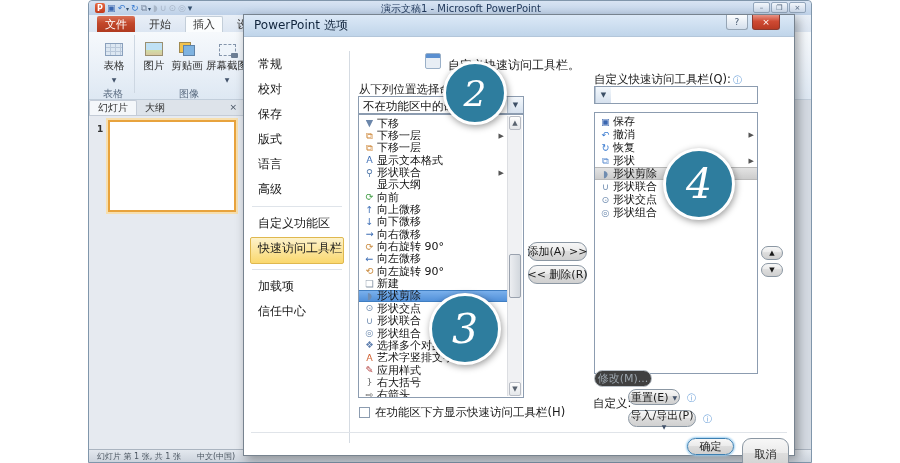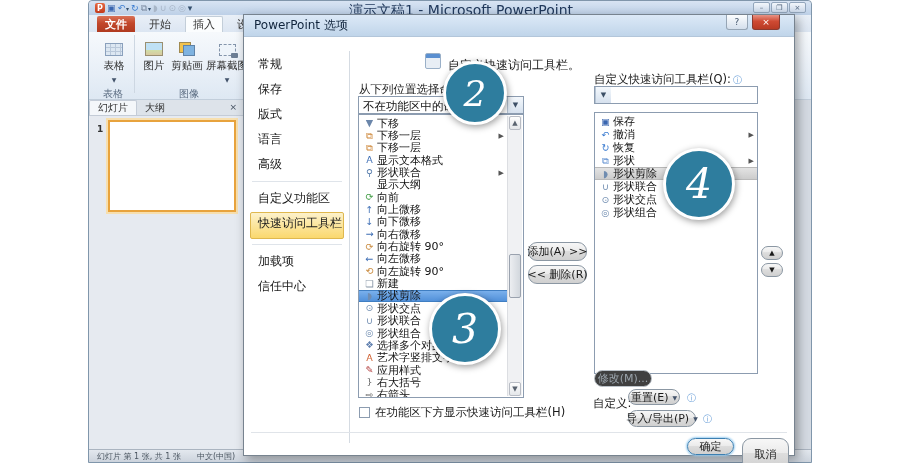--- a/index.html
+++ b/index.html
@@ -6,28 +6,28 @@
   *{box-sizing:border-box;font-family:"DejaVu Sans",sans-serif;}
   #canvas{position:relative;width:900px;height:463px;background:#fff;overflow:hidden;}
 
   
   #app{position:absolute;left:88px;top:0;width:724px;height:463px;background:#dfe5ec;border:1px solid #8096ab;border-radius:4px 4px 0 0;}
   #titlebar{position:absolute;left:0;top:0;right:0;height:14px;background:linear-gradient(#d8e4f3,#bdd0e7);border-radius:4px 4px 0 0;display:flex;align-items:center;}
   #qat{display:flex;align-items:center;gap:2px;padding-left:6px;height:14px;}
   .qic{font-size:9px;line-height:10px;height:11px;display:flex;align-items:center;}
   .qlogo{width:10px;height:10px;background:linear-gradient(#e66a44,#c33a1c);color:#fff;font-size:8px;font-weight:bold;display:flex;align-items:center;justify-content:center;border-radius:2px;}
   .qdrop{font-size:6px;color:#35506e;margin-left:-1px;}
-  #wtitle{position:absolute;left:0;right:0;top:1px;text-align:center;font-size:14px;color:#21395c;pointer-events:none;margin-left:22px;}
+  #wtitle{position:absolute;left:0;right:0;top:1px;text-align:center;font-size:10px;color:#21395c;pointer-events:none;margin-left:22px;}
   #wincontrols{position:absolute;right:5px;top:1px;display:flex;gap:1px;}
   .wbtn{width:17px;height:11px;border:1px solid #93a6bc;border-radius:2px;background:linear-gradient(#f2f6fb,#ccd9ea);font-size:7px;color:#4d617a;display:flex;align-items:center;justify-content:center;}
 
   
   #tabrow{position:absolute;left:0;top:14px;right:0;height:17px;background:linear-gradient(#e9eff7,#dce6f2);}
   .rtab{position:absolute;top:1px;height:16px;font-size:11px;color:#333;display:flex;align-items:center;justify-content:center;}
-  #tab-file{left:8px;width:38px;background:linear-gradient(#da7257,#c2472a 45%,#b03a20);color:#fff;border-radius:2px 2px 0 0;font-weight:bold;}
+  #tab-file{left:8px;width:38px;background:linear-gradient(#da7257,#c2472a 45%,#b03a20);color:#fff;border-radius:2px 2px 0 0;}
   #tab-home{left:52px;width:38px;}
   #tab-insert{left:96px;width:38px;background:#fbfdfe;border:1px solid #c3ced9;border-bottom:none;border-radius:2px 2px 0 0;}
   #tab-design{left:140px;width:38px;}
 
   
   #ribbon{position:absolute;left:0;top:31px;right:0;height:68px;background:linear-gradient(#f6f9fc,#e8eff7 60%,#dee8f3);border-bottom:1px solid #c2cedb;}
   .rbtn{position:absolute;top:2px;display:flex;flex-direction:column;align-items:center;justify-content:flex-start;gap:3px;font-size:10.5px;color:#2c2c2c;padding-top:4px;}
   .rbtn .ricon{height:18px;display:flex;align-items:flex-end;}
   .rarrow{font-size:6px;color:#42526a;}
   .ic-table{width:18px;height:13px;border:1px solid #8aa0bc;background:
@@ -210,20 +210,21 @@
 
   <div id="dialog">
     <div id="dtitle">
       <span>PowerPoint 选项</span>
     </div>
     <span id="dhelp">?</span>
     <span id="dclose">×</span>
 
     <div id="dnav">
         <div class="navitem">常规</div>
+        <div class="navitem">校对</div>
         <div class="navitem">保存</div>
         <div class="navitem">版式</div>
         <div class="navitem">语言</div>
         <div class="navitem">高级</div>
         <div class="navdivider"></div>
         <div class="navitem">自定义功能区</div>
         <div class="navitem sel">快速访问工具栏</div>
         <div class="navdivider"></div>
         <div class="navitem">加载项</div>
         <div class="navitem">信任中心</div>
@@ -404,21 +405,21 @@
 
     <div class="btn disabled" style="left:350px;top:355px;width:58px;height:17px;">修改(M)...</div>
 
     <span class="flabel" style="left:349px;top:381px;">自定义:</span>
     <div class="btn" style="left:384px;top:374px;width:52px;height:16px;">
       <span>重置(E)</span>
         <span class="bdrop">▼</span>
     </div>
     <span class="info" style="position:absolute;left:441px;top:377px;">ⓘ</span>
 
-    <div class="btn" style="left:384px;top:395px;width:68px;height:17px;">
+    <div class="btn" style="left:384px;top:395px;width:68px;height:17px;flex-direction:column;">
       <span>导入/导出(P)</span>
         <span class="bdrop">▼</span>
     </div>
     <span class="info" style="position:absolute;left:457px;top:398px;">ⓘ</span>
 
     <div id="bottomsep"></div>
     <div class="btn default" style="left:443px;top:423px;width:47px;height:17px;">确定</div>
     <div class="btn" style="left:498px;top:423px;width:47px;height:33px;">取消</div>
   </div>
 

